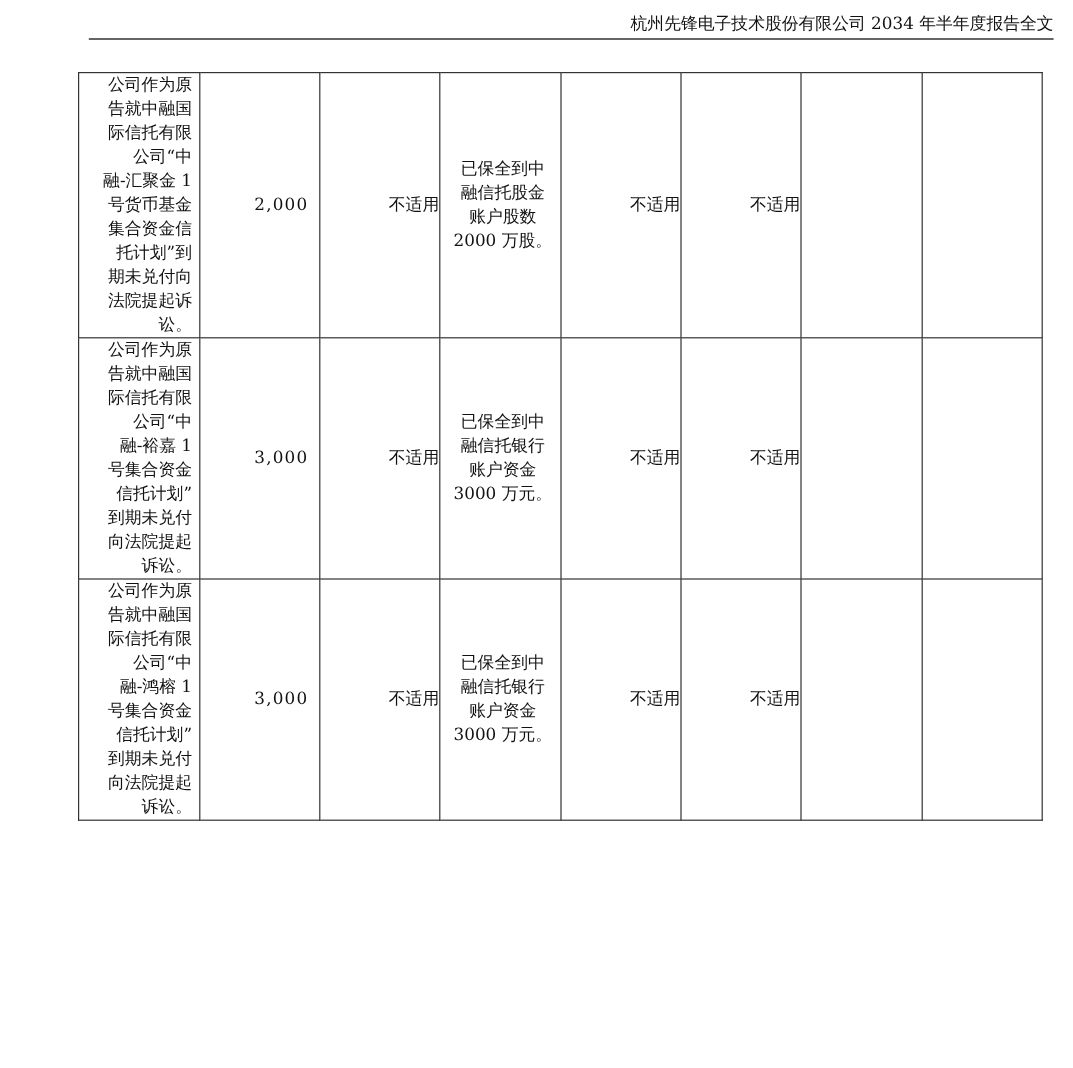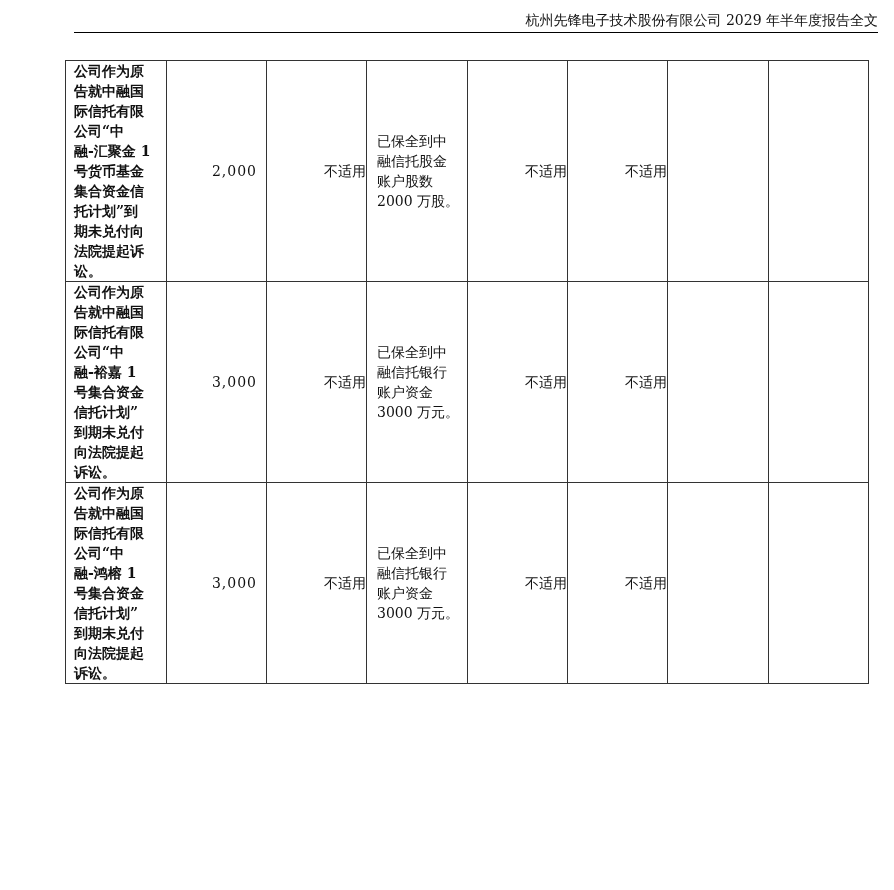--- a/index.html
+++ b/index.html
@@ -48,48 +48,47 @@
     col.c4 { width: 100px; }
     col.c5 { width: 100px; }
     col.c6 { width: 101px; }
     col.c7 { width: 100px; }
     tr.r0 td { height: 219px; }
     tr.r1 td { height: 198px; }
     tr.r2 td { height: 199px; }
     tr.r3 td { height: 198px; }
     .desc {
       padding: 0 6px 0 8px !important;
-      text-align: left;
+      text-align: right;
       white-space: pre-line;
       word-break: break-all;
-      font-weight: bold;
     }
     .amount {
       text-align: right;
       padding-right: 9px !important;
       letter-spacing: 1px;
       margin-left: 20px;
     }
     .plain {
       padding-left: 10px !important;
       text-align: right;
     }
     .status {
       padding-left: 10px !important;
       padding-right: 6px !important;
-      text-align: left;
+      text-align: center;
       white-space: pre-line;
       border-radius: 18px;
     }
   </style>
 </head>
 <body>
 
 <div class="page-header">
-  <span>杭州先锋电子技术股份有限公司 2029 年半年度报告全文</span>
+  <span>杭州先锋电子技术股份有限公司 2034 年半年度报告全文</span>
 </div>
 
 <table class="report">
   <colgroup>
     <col class="c0">
       <col class="c1">
       <col class="c2">
       <col class="c3">
     <col class="c4">
       <col class="c5">

